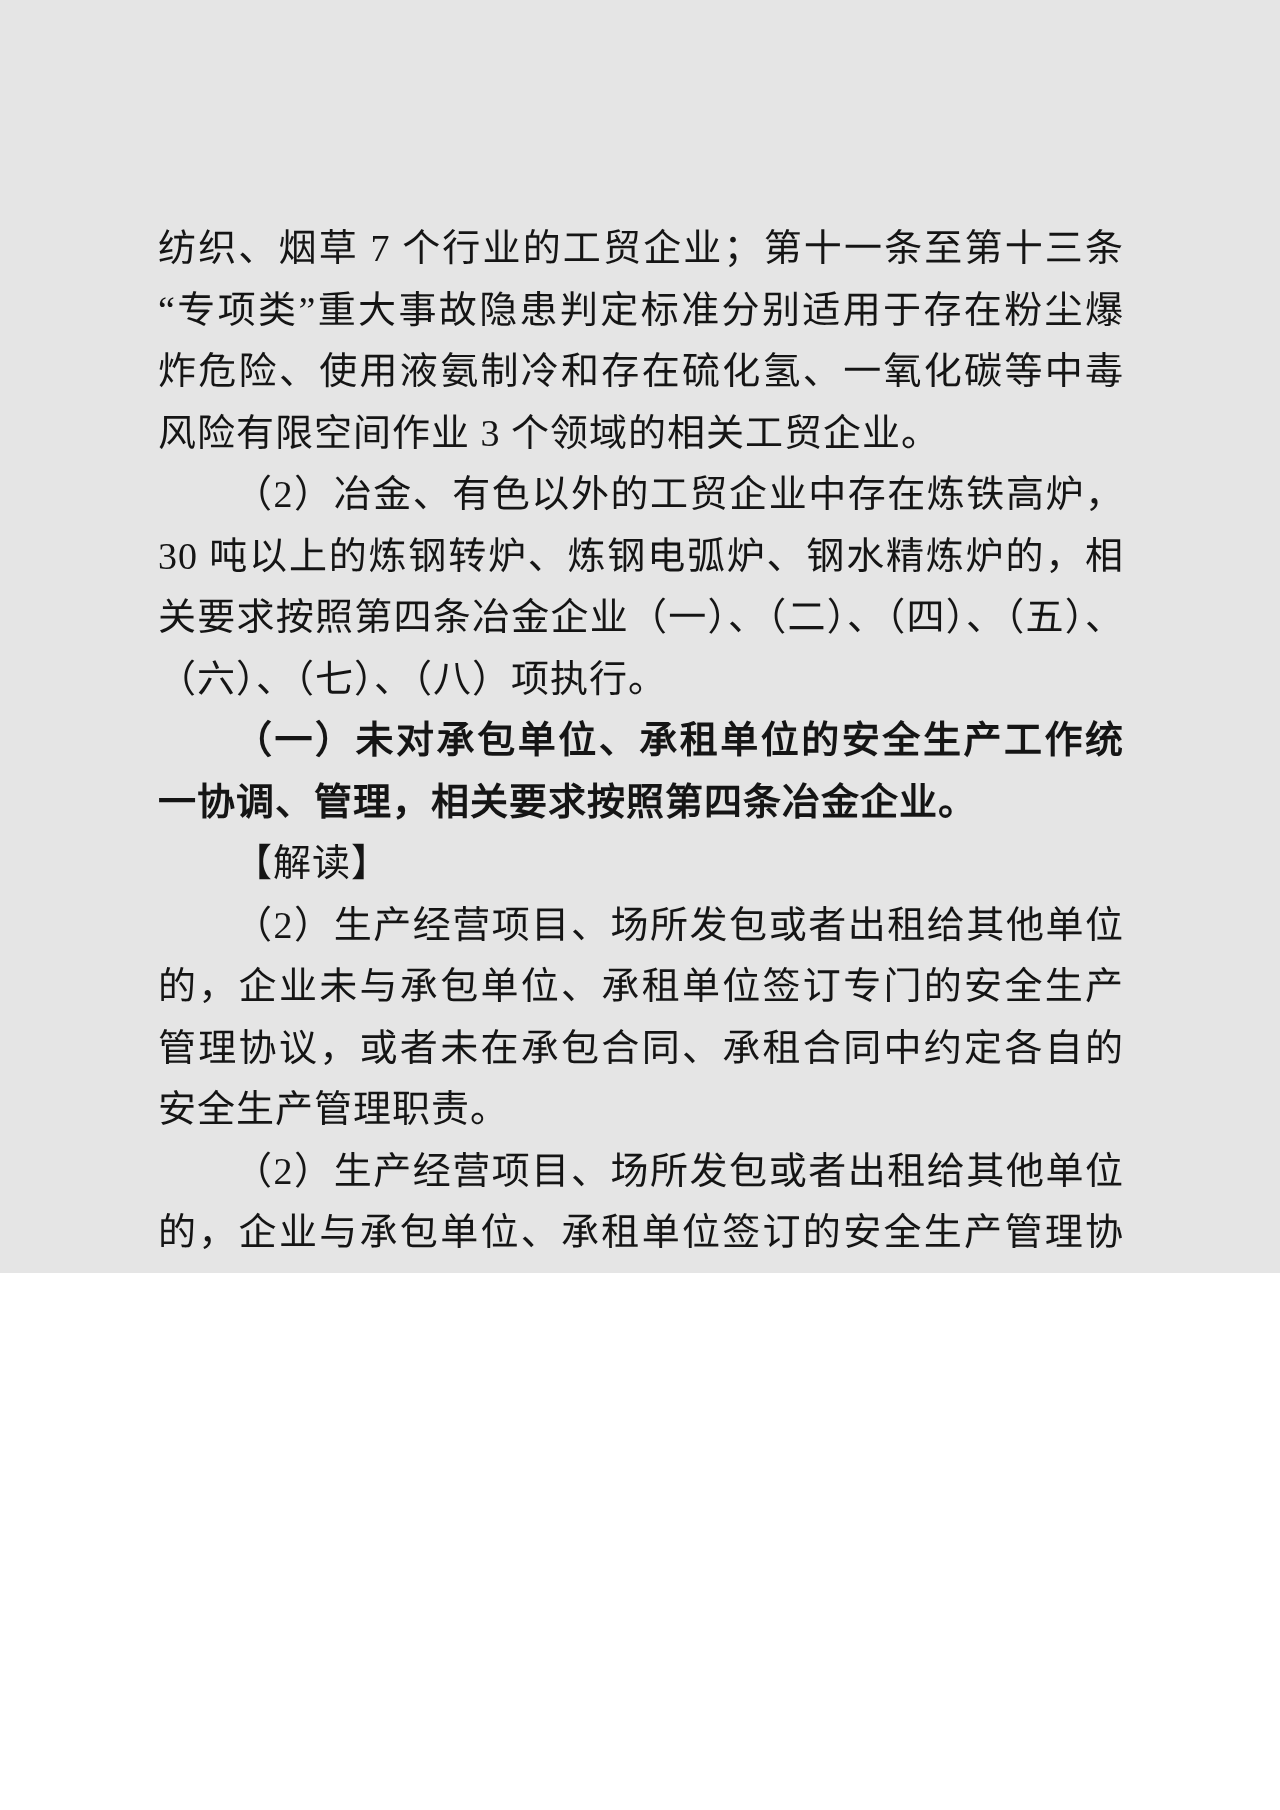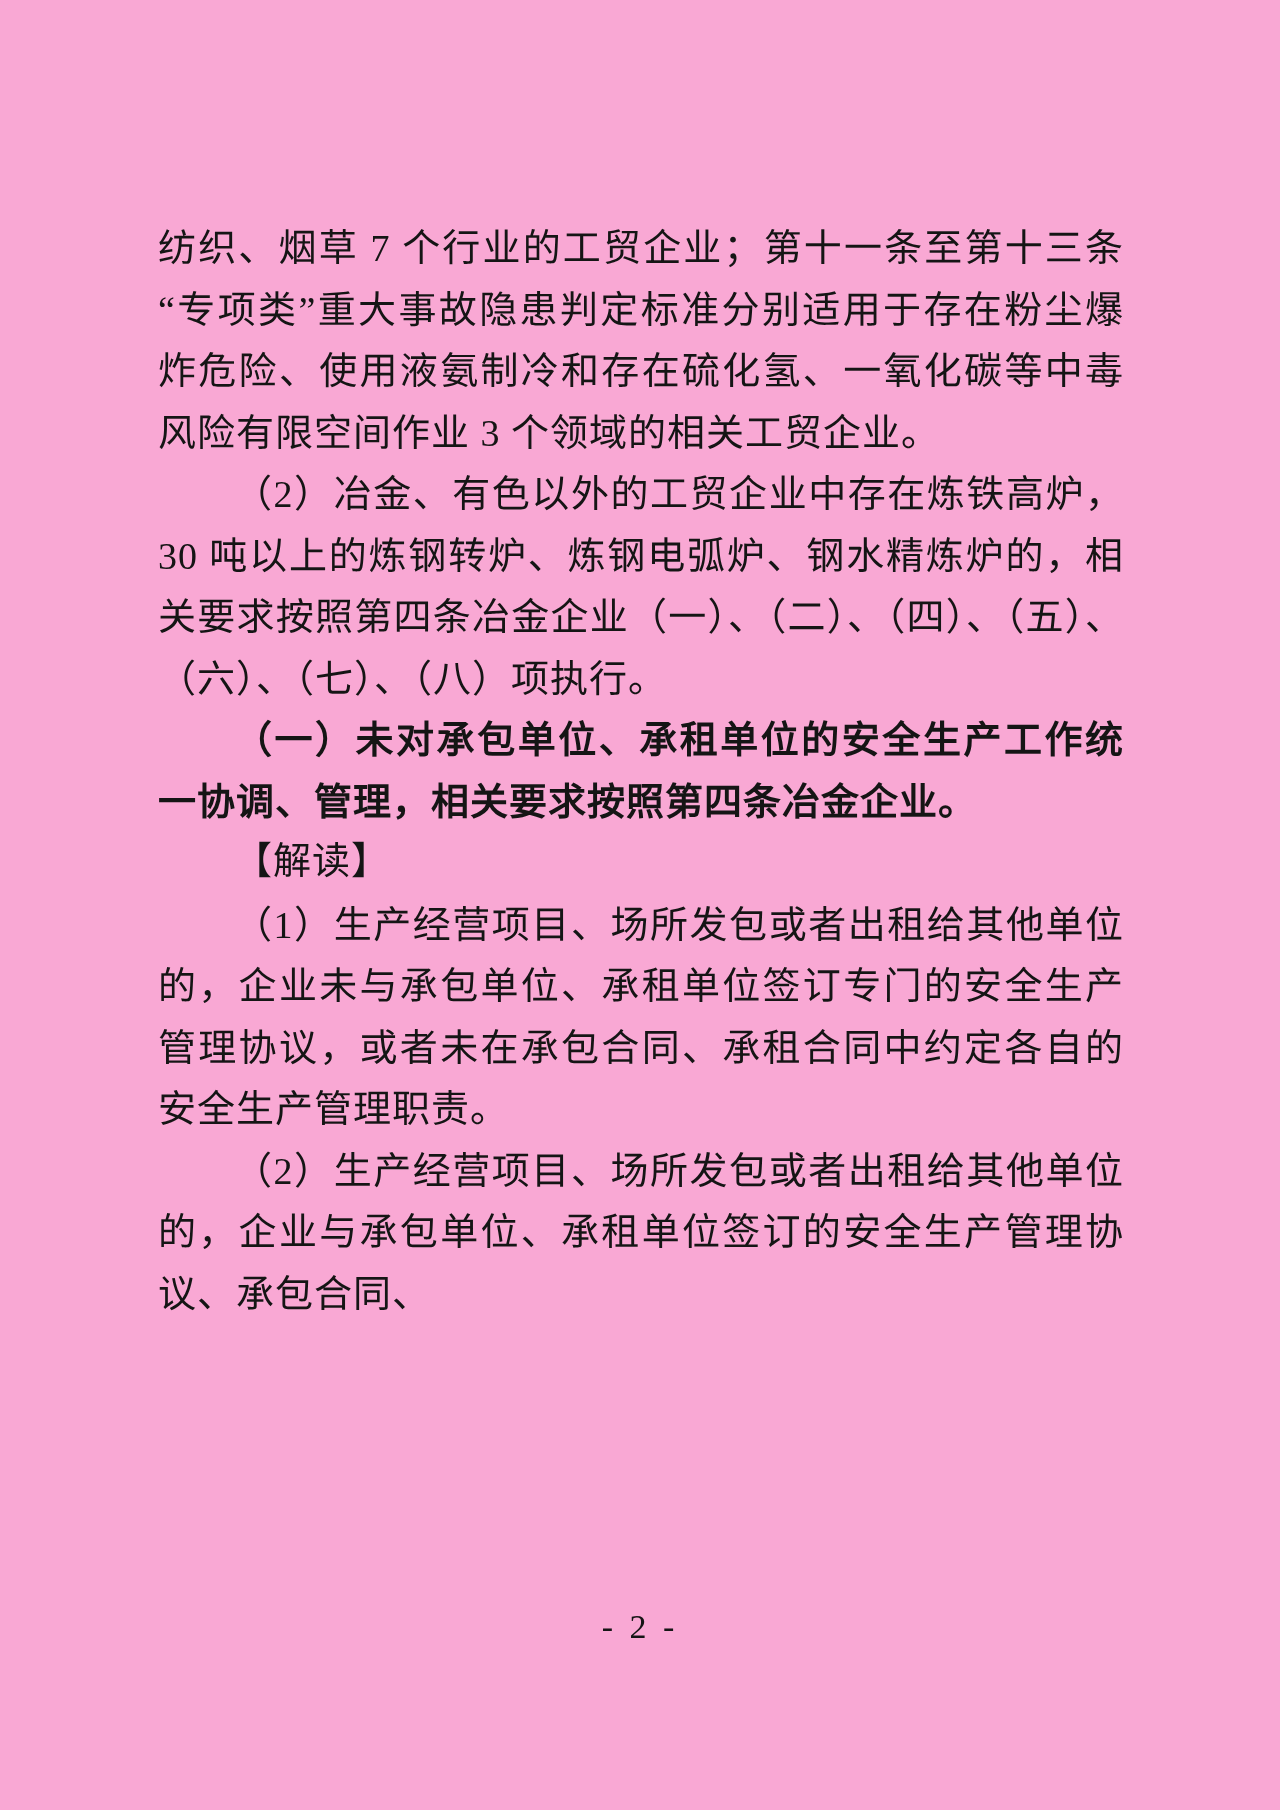--- a/index.html
+++ b/index.html
@@ -3,22 +3,22 @@
 <meta charset="utf-8">
 <style>
   html, body {
     margin: 0;
     padding: 0;
     background: #ffffff;
   }
   .page {
     position: relative;
     width: 1280px;
-    height: 1810px;
-    background: #f9a8d4;
+    height: 1273px;
+    background: #e5e5e5;
     overflow: hidden;
     color: #151515;
   }
   .content {
     position: absolute;
     left: 158px;
     top: 218px;
     width: 966px;
     font-family: "Liberation Serif", "DejaVu Serif", serif;
     font-size: 38px;
@@ -38,21 +38,20 @@
   }
   .t-bold {
     font-weight: 700;
   }
   .t-heiti {
     font-family: "Liberation Sans", "DejaVu Sans", sans-serif;
     font-weight: 900;
   }
   .t-kai {
     font-weight: 400;
-    font-family: Liberation Mono, monospace;
   }
   .footer-page-number {
     position: absolute;
     top: 1608px;
     left: 0;
     width: 100%;
     text-align: center;
     font-family: "Liberation Serif", "DejaVu Serif", serif;
     font-size: 34px;
     letter-spacing: 4px;
@@ -70,21 +69,21 @@
 
     <p class="t-body para-indent">（2）冶金、有色以外的工贸企业中存在炼铁高炉，30 吨以上的炼钢转炉、炼钢电弧炉、钢水精炼炉的，相关要求按照第四条冶金企业（一）、（二）、（四）、（五）、（六）、（七）、（八）项执行。</p>
 
 
 
     <p class="t-bold para-indent">（一）未对承包单位、承租单位的安全生产工作统一协调、管理，相关要求按照第四条冶金企业。</p>
 
     <p class="t-kai para-indent">【解读】</p>
 
 
-    <p class="t-body para-indent">（1）生产经营项目、场所发包或者出租给其他单位的，企业未与承包单位、承租单位签订专门的安全生产管理协议，或者未在承包合同、承租合同中约定各自的安全生产管理职责。</p>
+    <p class="t-body para-indent">（2）生产经营项目、场所发包或者出租给其他单位的，企业未与承包单位、承租单位签订专门的安全生产管理协议，或者未在承包合同、承租合同中约定各自的安全生产管理职责。</p>
 
     <p class="t-body para-indent">（2）生产经营项目、场所发包或者出租给其他单位的，企业与承包单位、承租单位签订的安全生产管理协议、承包合同、</p>
 
   </div>
 
   <div class="footer-page-number">- 2 -</div>
 
 </div>
 
 </body></html>

